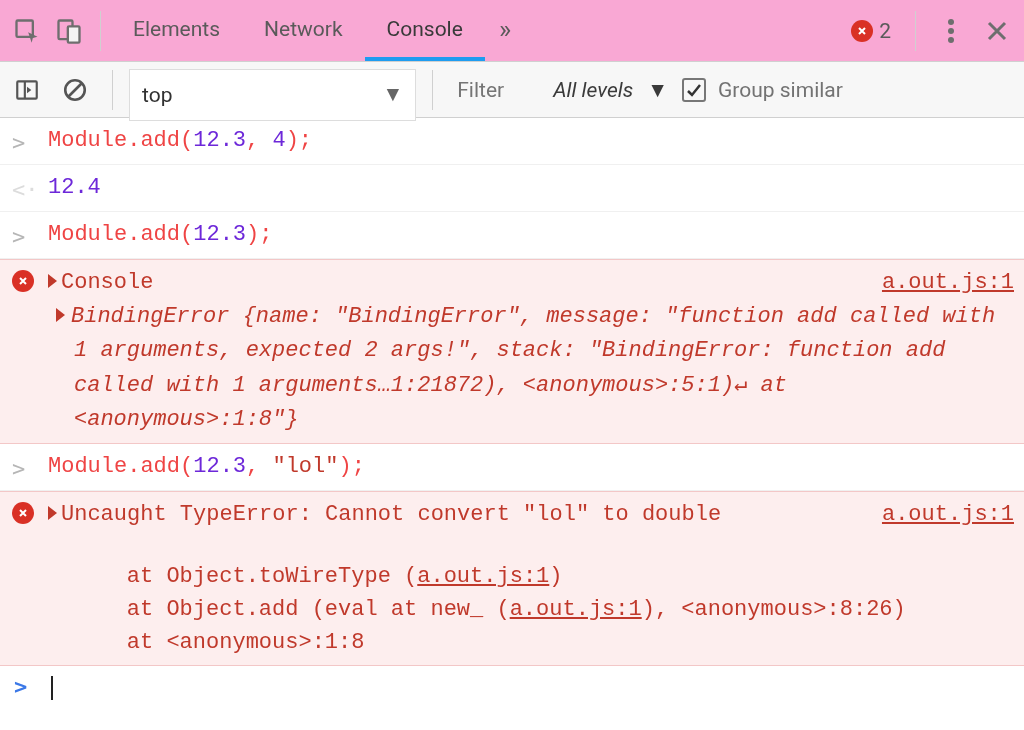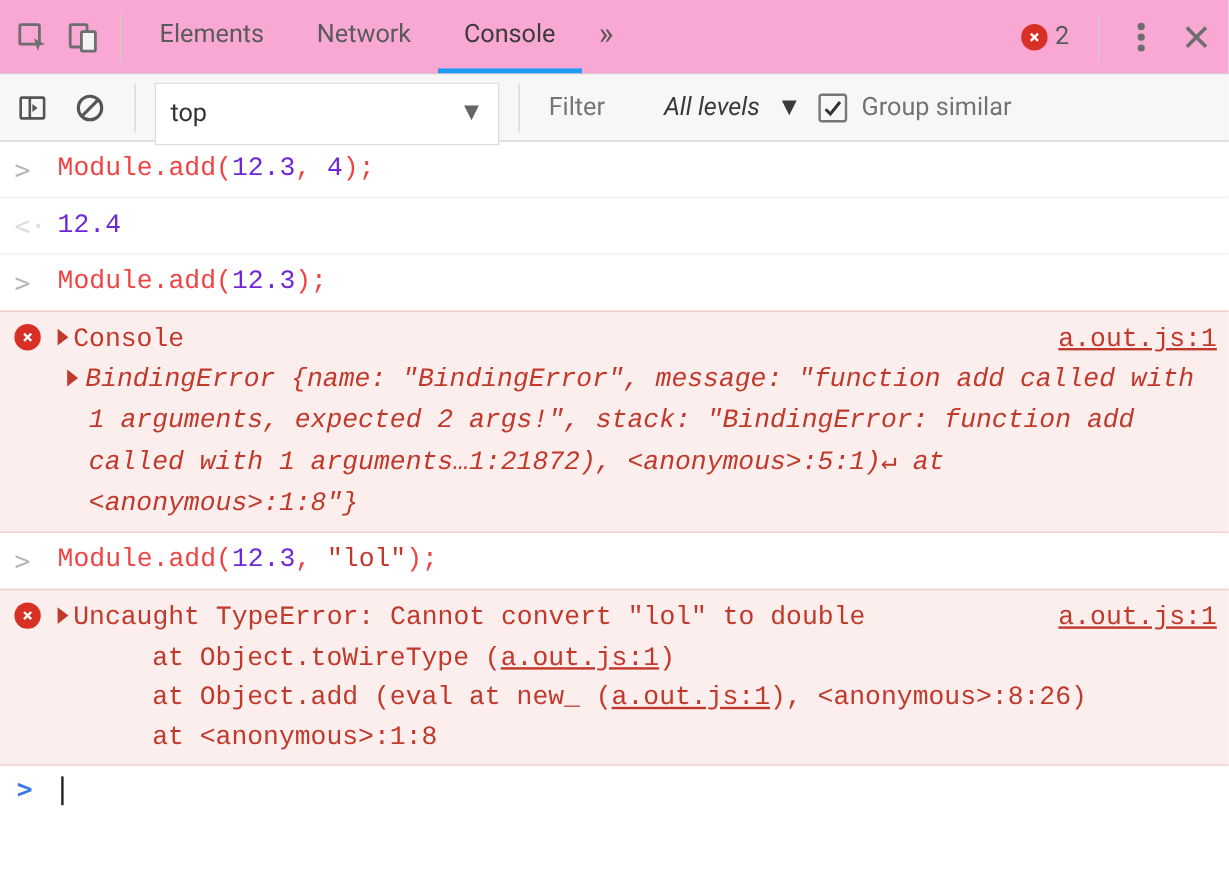--- a/index.html
+++ b/index.html
@@ -167,20 +167,21 @@
   .num { color: #6d28d9; }
   .str { color: #c0392b; }
   .pun { color: #ef4444; }
   .obj-ital { font-style: italic; }
   .err-msg-block { padding-left: 26px; text-indent: -18px; }
   .err-msg-block .disclose { margin-right:6px; }
   .err-trace {
     white-space: pre;
     padding-left: 26px;
     line-height: 1.5;
+    margin-top: 28px;
   }
   .und { text-decoration: underline;}
   .prompt-row {
     padding: 8px 10px 8px 48px;
     position: relative;
     font-family: Menlo, Consolas, monospace;
     font-size: 22px;
   }
   .prompt-row .gutter { left:14px; top:8px; }
   .cursor { display:inline-block; width:2px; height:24px; background:#222; vertical-align:middle; margin-left:3px;}

